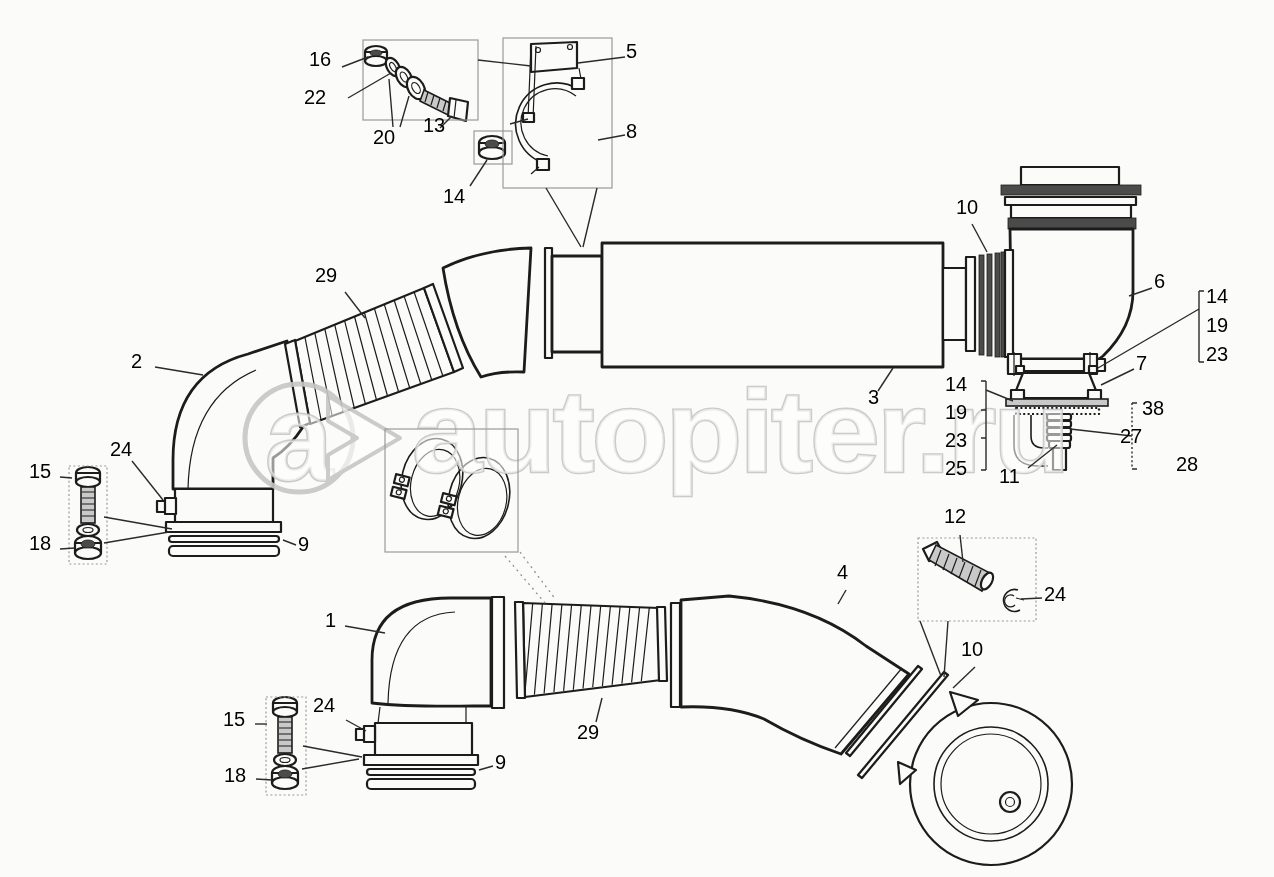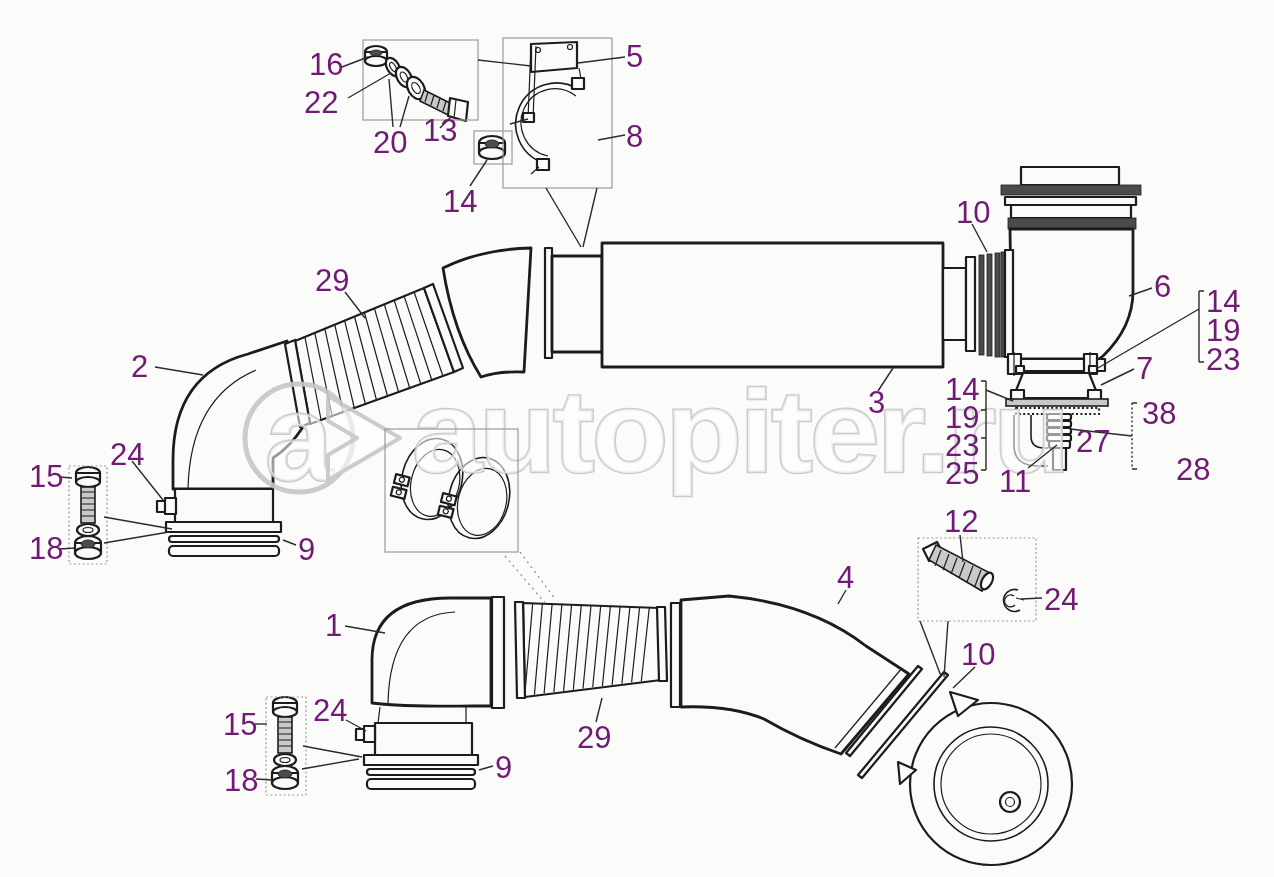--- a/index.html
+++ b/index.html
@@ -1,19 +1,19 @@
 <!DOCTYPE html>
 <html><head>
 <meta charset="utf-8">
 <style>
   html,body{margin:0;padding:0;background:#fbfbf9;}
   .stage{position:relative;width:1274px;height:877px;background:#fbfbf9;overflow:hidden;
          font-family:"Liberation Sans", sans-serif;}
   .stage svg{position:absolute;left:0;top:0;}
-  .callout{position:absolute;font-size:31px;line-height:1;color:#701a75;
+  .callout{position:absolute;font-size:20px;line-height:1;color:#000000;
            font-family:"Liberation Sans", sans-serif;white-space:nowrap;}
   
   .p{fill:#fbfbf9;stroke:#1c1c1c;stroke-width:2.2;stroke-linejoin:round;}
   .p3{fill:#fbfbf9;stroke:#1c1c1c;stroke-width:2.8;stroke-linejoin:round;}
   .ln{fill:none;stroke:#1c1c1c;stroke-width:1.6;}
   .tn{fill:none;stroke:#1c1c1c;stroke-width:1.2;}
   .dk{fill:#4b4b4b;stroke:#1c1c1c;stroke-width:0.8;}
   .md{fill:#c9c9c9;stroke:#1c1c1c;stroke-width:1.6;}
   .box{fill:none;stroke:#9a9a9a;stroke-width:1.2;}
   .dotted{stroke-dasharray:2 2.4;}
@@ -328,21 +328,21 @@
 <div class="callout" style="left:1206px;top:286px">14</div>
 <div class="callout" style="left:1206px;top:315px">19</div>
 <div class="callout" style="left:1206px;top:344px">23</div>
 <div class="callout" style="left:1136px;top:353px">7</div>
 <div class="callout" style="left:868px;top:387px">3</div>
 <div class="callout" style="left:945px;top:374px">14</div>
 <div class="callout" style="left:945px;top:402px">19</div>
 <div class="callout" style="left:945px;top:430px">23</div>
 <div class="callout" style="left:945px;top:458px">25</div>
 <div class="callout" style="left:1142px;top:398px">38</div>
-<div class="callout" style="left:1076px;top:426px">27</div>
+<div class="callout" style="left:1120px;top:426px">27</div>
 <div class="callout" style="left:1176px;top:454px">28</div>
 <div class="callout" style="left:999px;top:466px">11</div>
 <div class="callout" style="left:315px;top:265px">29</div>
 <div class="callout" style="left:131px;top:351px">2</div>
 <div class="callout" style="left:29px;top:461px">15</div>
 <div class="callout" style="left:110px;top:439px">24</div>
 <div class="callout" style="left:29px;top:533px">18</div>
 <div class="callout" style="left:298px;top:534px">9</div>
 <div class="callout" style="left:944px;top:506px">12</div>
 <div class="callout" style="left:1044px;top:584px">24</div>

